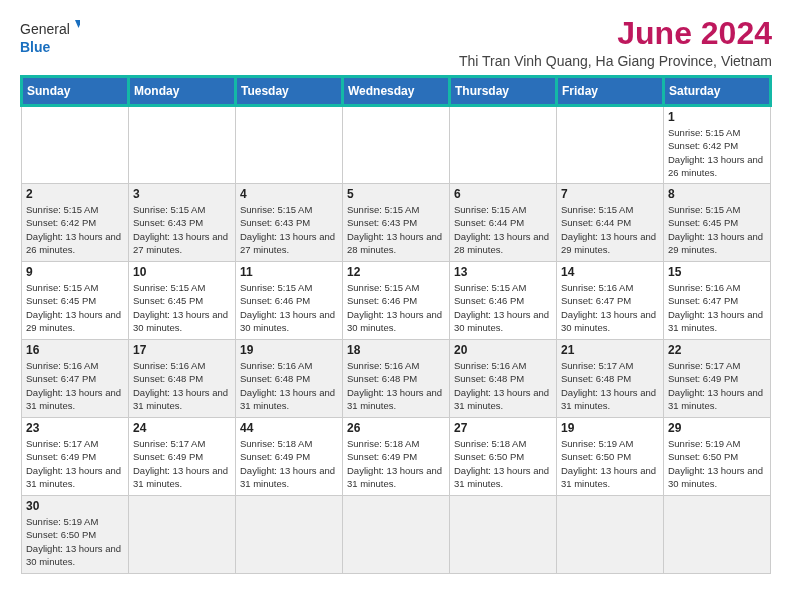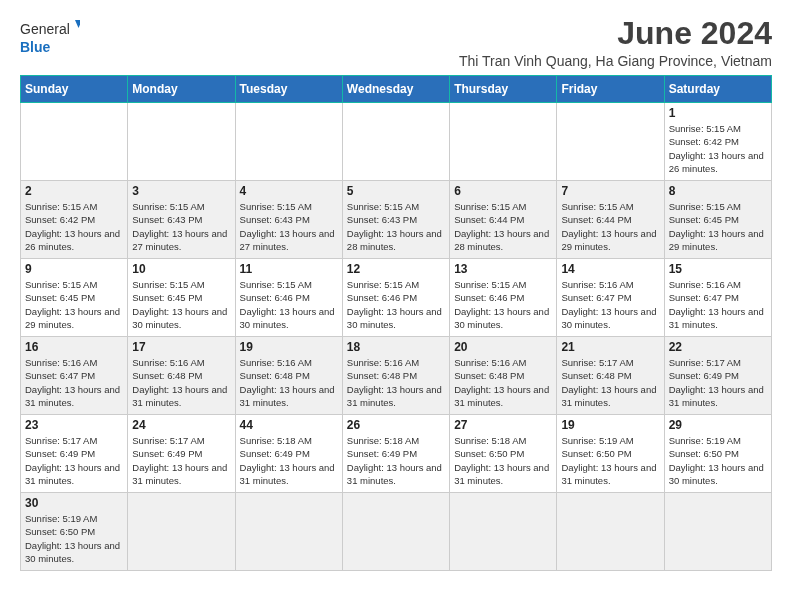--- a/index.html
+++ b/index.html
@@ -20,21 +20,21 @@
       display: flex;
       align-items: center;
       gap: 4px;
     }
     .title-area {
       text-align: right;
     }
     .month-year {
       font-size: 32px;
       font-weight: bold;
-      color: #404040;
+      color: #be185d;
       line-height: 1.1;
     }
     .location {
       font-size: 14px;
       color: #444;
       margin-top: 2px;
       text-align: right;
     }
     .calendar-table {
       width: 100%;
@@ -42,21 +42,21 @@
       margin-top: 6px;
       table-layout: fixed;
     }
     .calendar-table th {
       background-color: #2a6fba;
       color: #fff;
       font-size: 12px;
       font-weight: bold;
       padding: 6px 4px;
       text-align: left;
-      border: 1px solid #14b8a6;
+      border: 3px solid #14b8a6;
     }
     .calendar-table td {
       border: 1px solid #ccc;
       vertical-align: top;
       padding: 3px 4px;
       font-size: 10px;
       color: #333;
       height: 78px;
     }
     .day-number {

